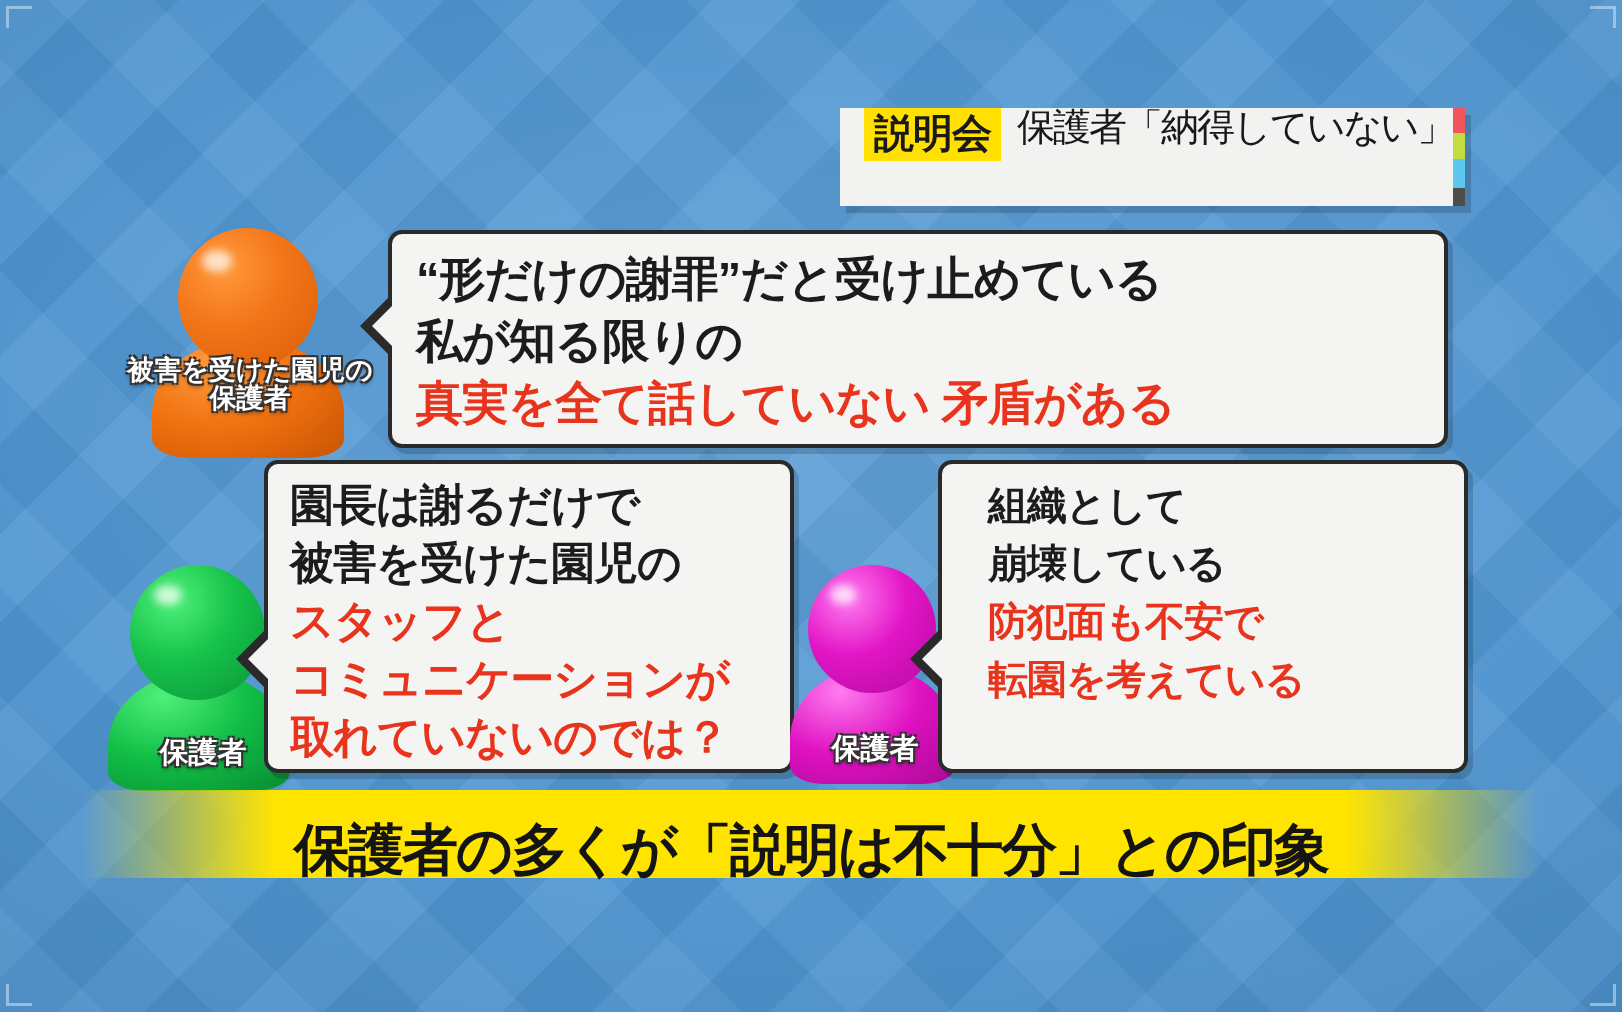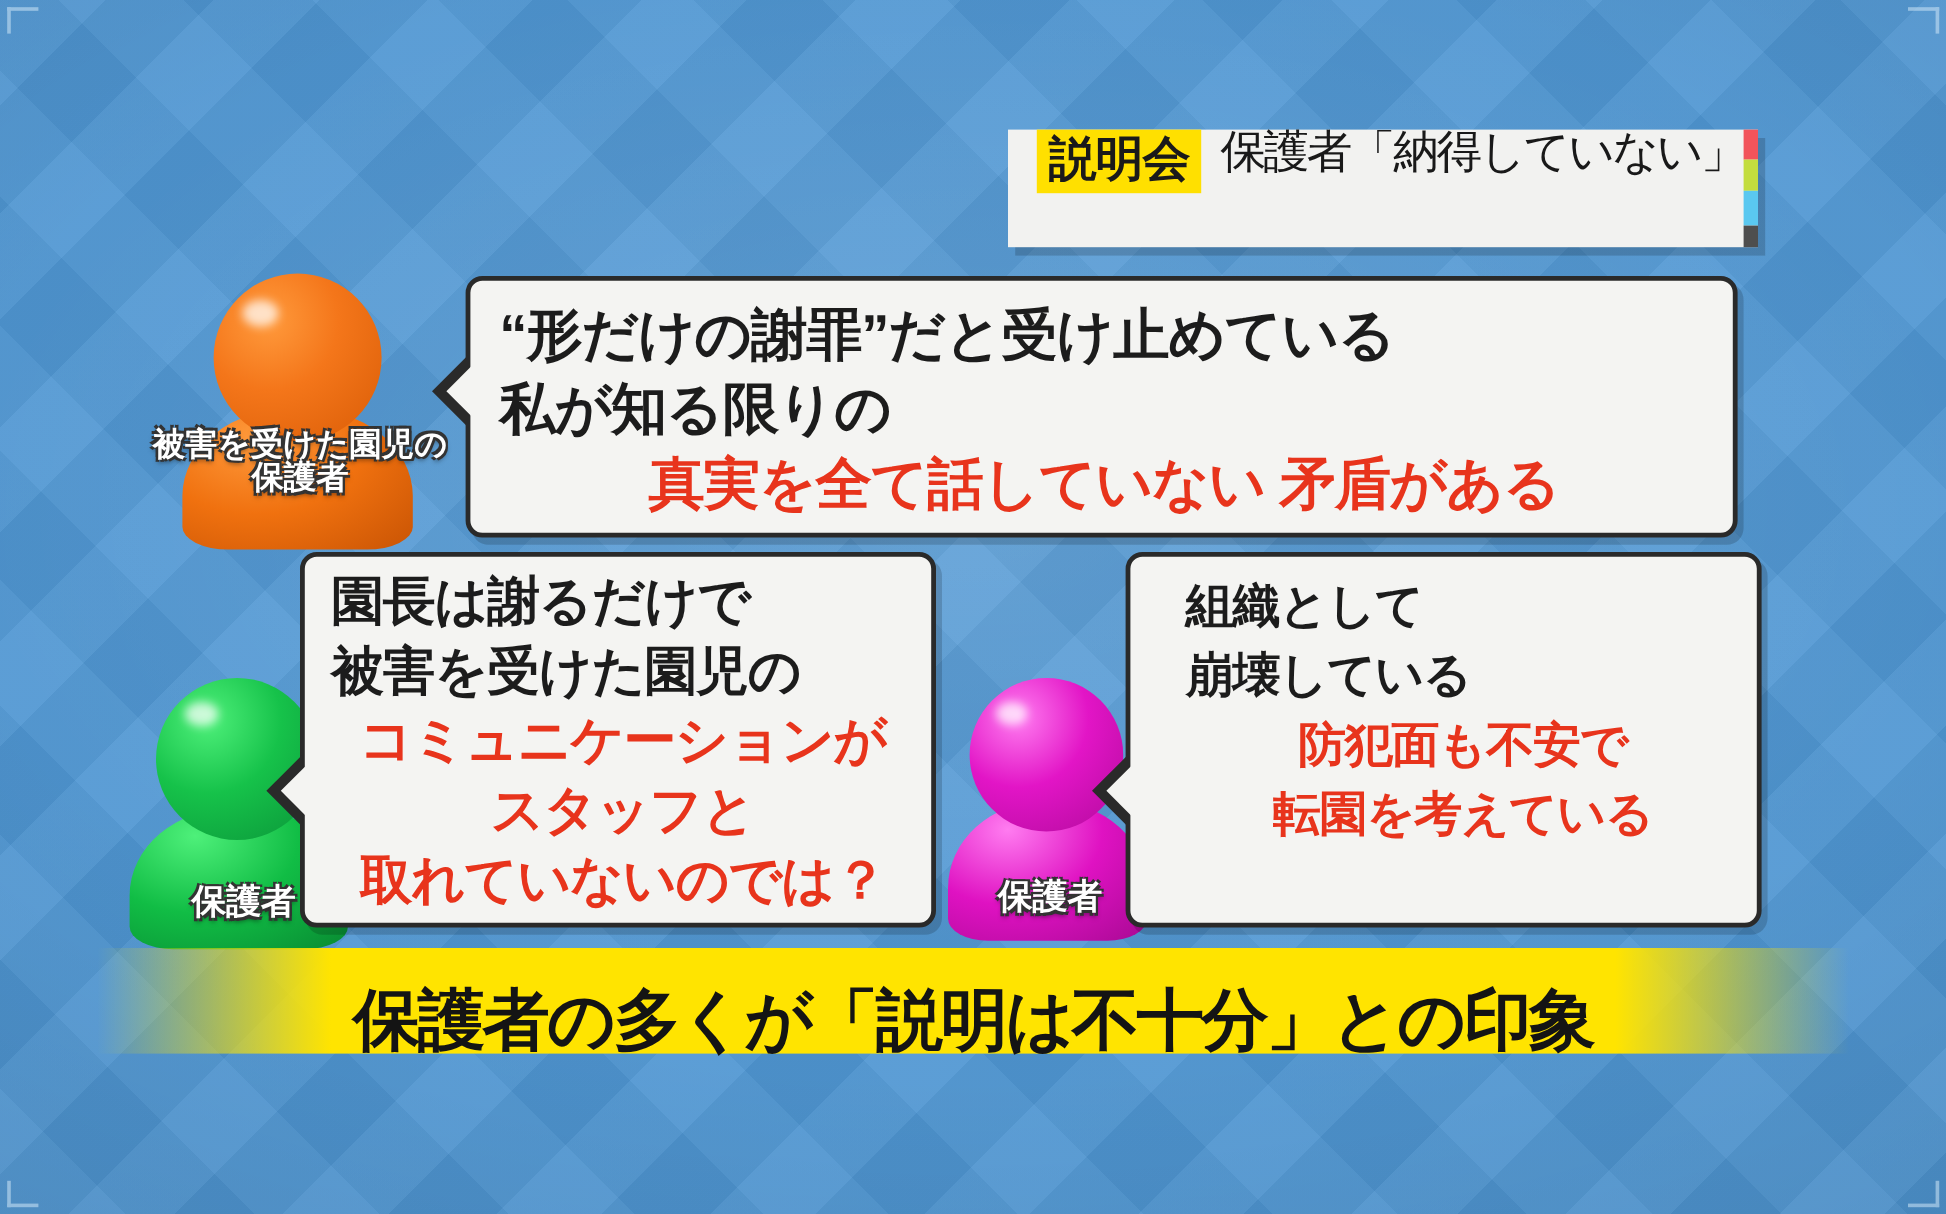--- a/index.html
+++ b/index.html
@@ -91,21 +91,21 @@
   .bubble .lines{
     padding:14px 20px 10px 24px;
   }
   .bubble p{
     margin:0;
     color:#1c1c1c;
     font-weight:bold;
     letter-spacing:-1px;
     white-space:nowrap;
   }
-  .bubble p.red{color:#e8341c;text-align:center;}
+  .bubble p.red{color:#e8341c;}
 
   
   .tail{position:absolute;width:0;height:0;}
   .tail.outer{
     border-top:30px solid transparent;
     border-bottom:30px solid transparent;
     border-right:30px solid #2a2a2a;
   }
   .tail.inner{
     border-top:22px solid transparent;
@@ -113,21 +113,21 @@
     border-right:22px solid #f4f4f2;
   }
 
   
   #bubble1{left:388px;top:230px;width:1060px;height:218px;}
   #bubble1 .lines{font-size:0;}
   #bubble1 p{font-size:47px;line-height:62px;}
   #bubble1 .tail.outer{left:-32px;top:62px;}
   #bubble1 .tail.inner{left:-20px;top:70px;}
 
-  #bubble2{left:250px;top:460px;width:530px;height:313px;font-family:Liberation Mono, monospace;}
+  #bubble2{left:264px;top:460px;width:530px;height:313px;}
   #bubble2 p{font-size:44px;line-height:58px;}
   #bubble2 .lines{padding:12px 14px 8px 22px;}
   #bubble2 .tail.outer{left:-32px;top:165px;}
   #bubble2 .tail.inner{left:-20px;top:173px;}
 
   #bubble3{left:938px;top:460px;width:530px;height:313px;}
   #bubble3 p{font-size:40px;line-height:58px;}
   #bubble3 .lines{padding:12px 14px 8px 46px;}
   #bubble3 .tail.outer{left:-32px;top:165px;}
   #bubble3 .tail.inner{left:-20px;top:173px;}
@@ -260,22 +260,22 @@
     <span class="gloss"></span>
     <span class="plabel">保護者</span>
   </div>
 
   <div class="bubble" id="bubble2">
     <span class="tail outer"></span>
     <span class="tail inner"></span>
     <div class="lines">
       <p>園長は謝るだけで</p>
       <p>被害を受けた園児の</p>
+      <p class="red">スタッフと</p>
       <p class="red">コミュニケーションが</p>
-      <p class="red">スタッフと</p>
       <p class="red">取れていないのでは？</p>
     </div>
   </div>
 
   <div class="person" id="person-magenta">
     <span class="body"></span>
     <span class="head"></span>
     <span class="gloss"></span>
     <span class="plabel">保護者</span>
   </div>

